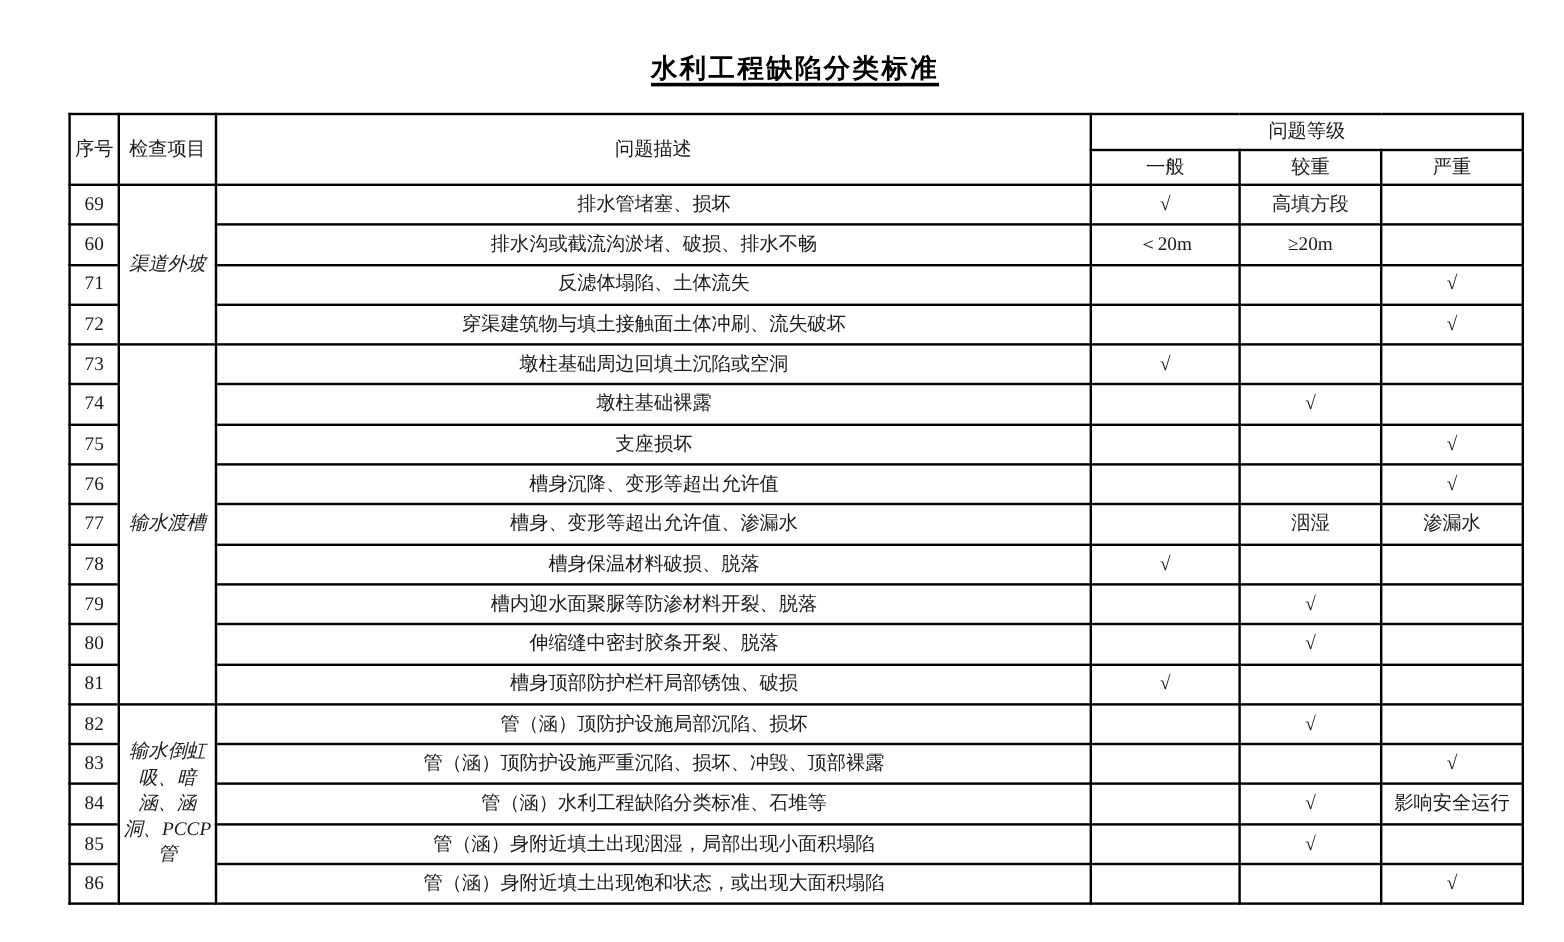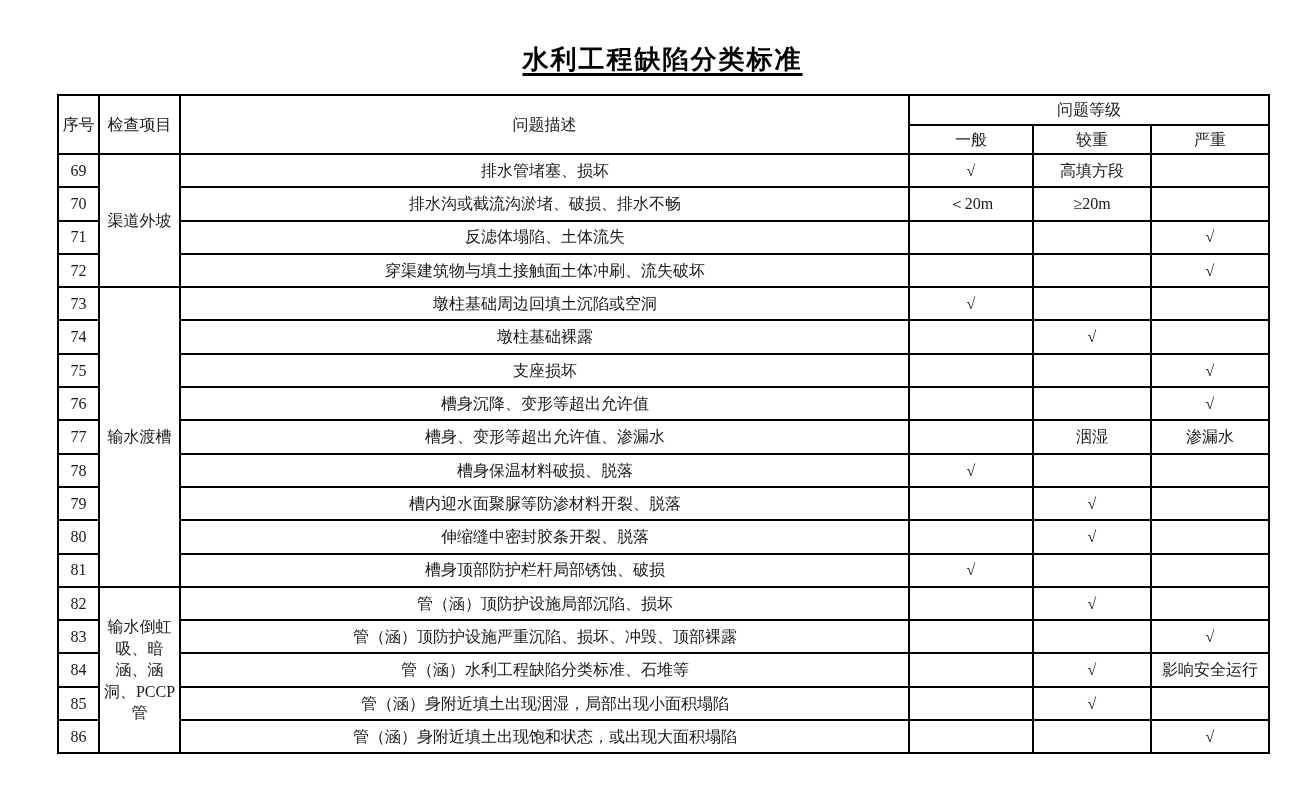--- a/index.html
+++ b/index.html
@@ -17,21 +17,21 @@
   }
   .doc-title {
     position: absolute;
     top: 44px;
     left: 57px;
     width: 1211px;
     margin: 0;
     text-align: center;
     font-family: "Liberation Sans", "DejaVu Sans", sans-serif;
     font-weight: bold;
-    font-size: 26px;
+    font-size: 22px;
     letter-spacing: 2px;
     color: #000;
     line-height: 1.2;
   }
   .doc-title span {
     text-decoration: underline;
     text-decoration-thickness: 2.5px;
     text-underline-offset: 5px;
   }
   table.defect-table {
@@ -57,20 +57,21 @@
   .defect-table thead tr.hdr-sub th { height: 27px; }
   .defect-table tbody tr.data-row { height: 33.3px; border-radius: 11px; }
   .c-desc {
     text-align: center;
     padding-left: 5px !important;
     padding-right: 4px !important;
   }
   .c-category {
     padding: 0 2px !important;
     line-height: 1.45;
+    font-style: italic;
   }
   .c-index { font-size: 16px; }
   .c-level { font-size: 15px; }
 </style>
 </head>
 <body>
 
 <h1 class="doc-title"><span>水利工程缺陷分类标准</span></h1>
 
 <table class="defect-table">
@@ -98,21 +99,21 @@
   <tbody>
       <tr class="data-row">
         <td class="c-index">69</td>
         <td class="c-category" rowspan="4">渠道外坡</td>
         <td class="c-desc">排水管堵塞、损坏</td>
         <td class="c-level">√</td>
         <td class="c-level">高填方段</td>
         <td class="c-level"></td>
       </tr>
       <tr class="data-row">
-        <td class="c-index">70</td>
+        <td class="c-index">60</td>
         <td class="c-desc">排水沟或截流沟淤堵、破损、排水不畅</td>
         <td class="c-level">＜20m</td>
         <td class="c-level">≥20m</td>
         <td class="c-level"></td>
       </tr>
       <tr class="data-row">
         <td class="c-index">71</td>
         <td class="c-desc">反滤体塌陷、土体流失</td>
         <td class="c-level"></td>
         <td class="c-level"></td>

